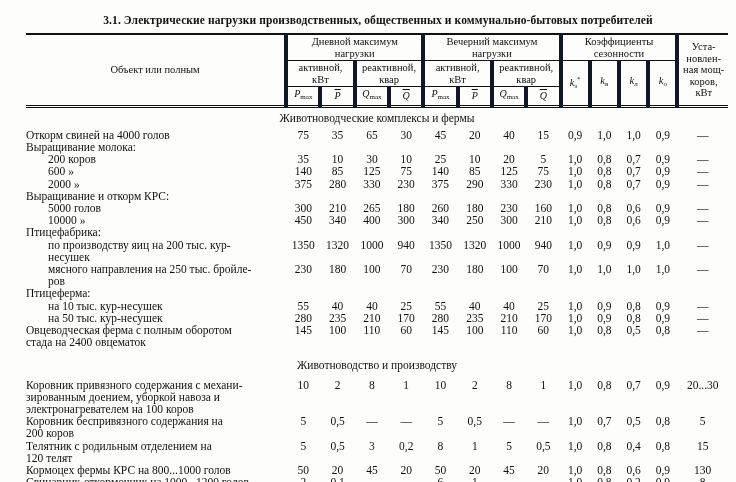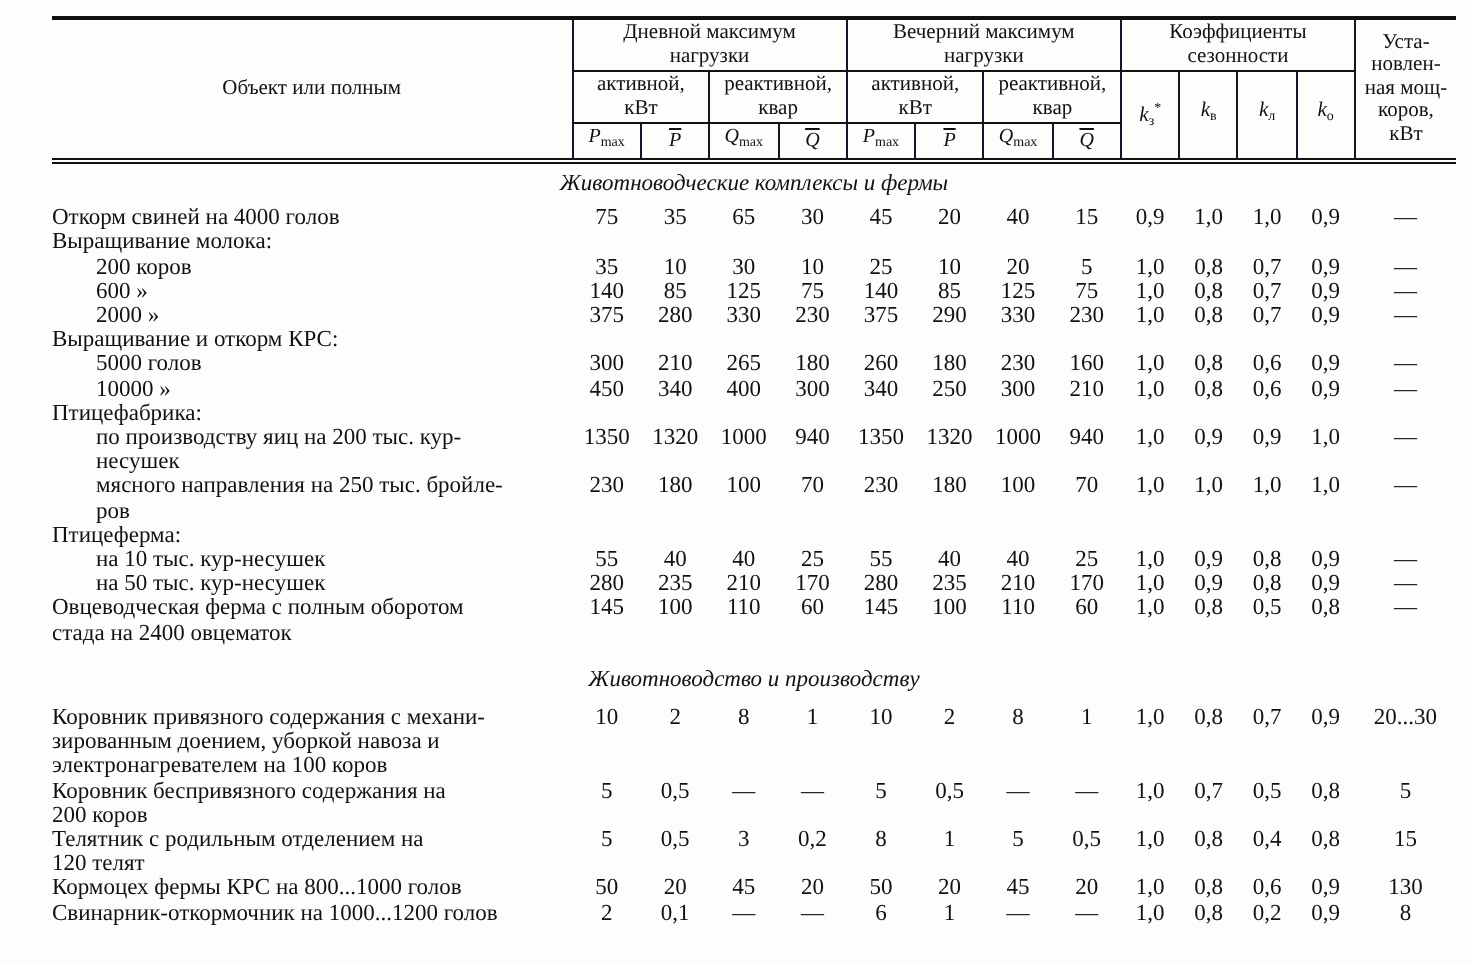--- a/index.html
+++ b/index.html
@@ -14,47 +14,48 @@
   }
   table.main {
     border-collapse:collapse; width:702px; table-layout:fixed;
     border-top:2px solid #111;
   }
   col.c-obj{width:258px} col.c-num{width:34px} col.c-k{width:29px} col.c-inst{width:50px}
   thead th {
     font-weight:normal; font-size:10.5px; line-height:11.5px;
     text-align:center; vertical-align:middle; padding:1px 0;
   }
-  thead th.bl { border-left:1px solid #0f172a; }
+  thead th.bl { border-left:4px solid #0f172a; }
   thead th.hb { border-bottom:1px solid #111; }
   thead th.edge { border-bottom:3px double #111; }
   th.pre { white-space:pre-line; }
   th.sym { font-size:10px; height:15px; }
   .sym-base { font-style:italic; font-family:"Liberation Serif",serif; }
   .sym-bar { text-decoration:overline; }
   th.sym sub, th.kcell sub { font-size:7px; vertical-align:-2px; }
   th.kcell sup { font-size:7px; }
   th.kcell { font-size:10.5px; }
   tbody td {
     font-size:11.5px; line-height:12.2px; vertical-align:top;
     text-align:center; padding:0;
   }
   tbody td.label { text-align:left; white-space:pre-line; }
   tbody td.ind { padding-left:22px; }
   tbody tr.first-row td { padding-top:2px;margin-top:32px; }
   tr.section-head td {
-    font-style:italic; text-align:center; font-size:11.5px;
+    text-align:center; font-size:11.5px;
     padding-top:4px; padding-bottom:3px;
   }
   tr.section-head.later td { padding-top:11px; padding-bottom:7px; }
 </style>
 </head>
 <body>
 
 <div class="page">
+  <div class="title">3.1. Электрические нагрузки производственных, общественных и коммунально-бытовых потребителей</div>
 
   <table class="main">
     <colgroup>
       <col class="c-obj">
       <col class="c-num">
         <col class="c-num">
         <col class="c-num">
         <col class="c-num">
       <col class="c-num">
         <col class="c-num">

